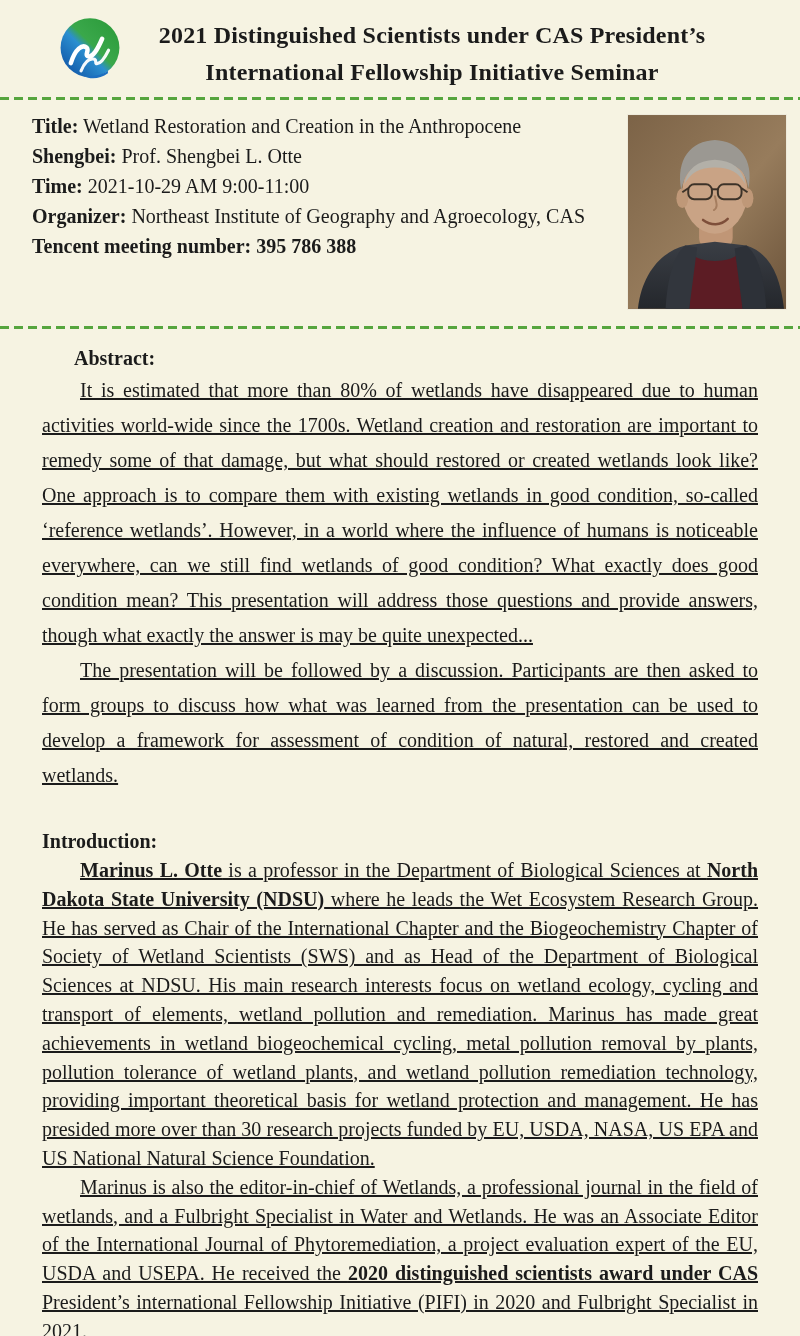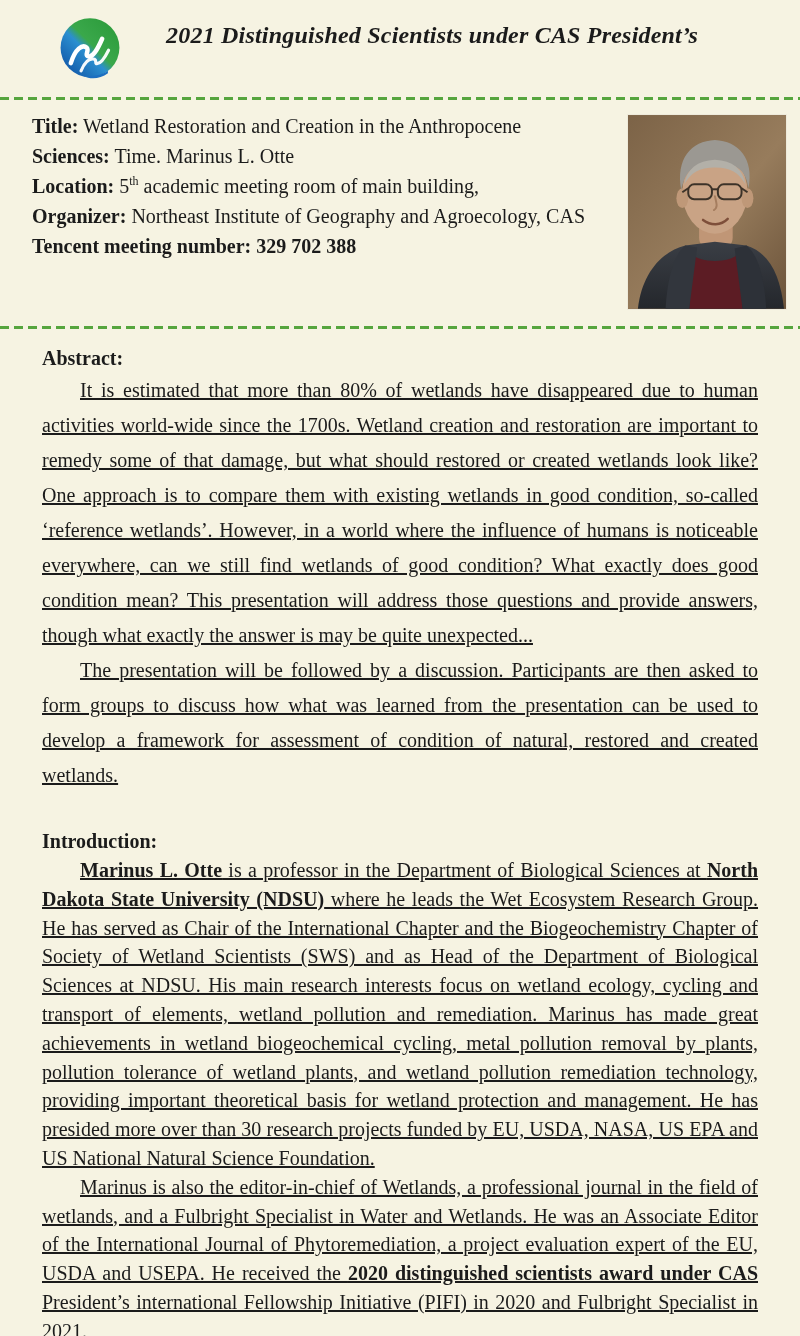--- a/index.html
+++ b/index.html
@@ -6,35 +6,35 @@
   body{
     width:800px;height:1336px;overflow:hidden;
     background:#f6f3e2;color:#1b1b1b;
     font-family:"Liberation Serif","DejaVu Serif",serif;
   }
   .header{display:flex;align-items:flex-start;box-sizing:border-box;
     height:97px;padding:15px 24px 0 58px;}
   .logo{width:64px;height:68px;flex:0 0 auto;}
   .logo svg{width:100%;height:100%;display:block;}
   .title{flex:1;text-align:center;font-weight:bold;font-size:24px;
-    line-height:37px;padding:2px 44px 0 10px;letter-spacing:.2px;font-style:italic;}
+    line-height:37px;padding:2px 44px 0 10px;letter-spacing:.2px;}
   .dashes{height:3px;
     background:repeating-linear-gradient(to right,#56a53e 0 9px,transparent 9px 14px);}
   .info{position:relative;box-sizing:border-box;height:226px;
     padding:11px 180px 0 32px;font-size:20px;}
   .info-row{line-height:30px;white-space:nowrap;font-family:Liberation Serif, serif;}
   .info-row .lbl{font-weight:bold;}
   .info-row.indent{padding-left:84px;}
   sup{font-size:0.6em;line-height:0;}
   .photo{position:absolute;top:14px;right:13px;width:160px;height:196px;
     border:1px solid #eeeadb;box-sizing:border-box;background:#8a7356;}
   .photo svg{width:100%;height:100%;display:block;}
   .content{margin:0 42px;}
   h3{font-size:20px;font-weight:bold;margin:0;line-height:30px;}
-  .h-abs{margin-top:14px;}
+  .h-abs{margin-top:14px;margin-left:32px;}
   .h-intro{margin-top:33px;}
   p{margin:0;font-size:20px;text-align:justify;text-indent:38px;text-decoration:underline;}
   .abs{line-height:35px;}
   .intro{line-height:28.8px;}
 </style>
 </head>
 <body>
 
 <div class="page">
 
@@ -50,32 +50,33 @@
           </linearGradient>
         </defs>
         <circle cx="50" cy="48" r="46" fill="url(#lg)"></circle>
         <path d="M78 88 C66 97 50 98 40 92 C55 94 70 90 78 84 Z" fill="#1d6fc0"></path>
         <path d="M20 72 C27 50 38 42 45 48 C49 52 42 59 46 61 C54 65 62 50 69 34" fill="none" stroke="#ffffff" stroke-width="7" stroke-linecap="round"></path>
         <path d="M36 84 C42 70 50 64 57 66 C61 68 57 73 61 73 C68 73 74 62 79 52" fill="none" stroke="#ffffff" stroke-width="5" stroke-linecap="round" opacity="0.95"></path>
       </svg>
     </div>
     <div class="title">
       <div>2021 Distinguished Scientists under CAS President’s</div>
+      <div>International Fellowship Initiative Seminar</div>
     </div>
   </header>
 
   <div class="dashes"></div>
 
   <section class="info">
     <div>
       <div class="info-row"><b class="lbl">Title:</b><span><span> Wetland Restoration and Creation in the Anthropocene</span></span></div>
-      <div class="info-row"><b class="lbl">Sciences:</b><span><span> Time. Marinus L. Otte</span></span></div>
-      <div class="info-row"><b class="lbl">Location:</b><span><span> 5</span><sup>th</sup><span> academic meeting room of main building,</span></span></div>
+      <div class="info-row"><b class="lbl">Shengbei:</b><span><span> Prof. Shengbei L. Otte</span></span></div>
+      <div class="info-row"><b class="lbl">Time:</b><span><span> 2021-10-29 AM 9:00-11:00</span></span></div>
       <div class="info-row"><b class="lbl">Organizer:</b><span><span> Northeast Institute of Geography and Agroecology, CAS</span></span></div>
-      <div class="info-row"><b class="lbl">Tencent meeting number: 329 702 388</b><span></span></div>
+      <div class="info-row"><b class="lbl">Tencent meeting number: 395 786 388</b><span></span></div>
     </div>
 
     <div class="photo">
       <svg viewBox="0 0 160 196" xmlns="http://www.w3.org/2000/svg">
         <defs>
           <linearGradient id="pbg" x1="0" y1="0" x2="1" y2="1">
             <stop offset="0" stop-color="#7c6347"></stop>
             <stop offset="0.55" stop-color="#977c5c"></stop>
             <stop offset="1" stop-color="#6b533a"></stop>
           </linearGradient>

